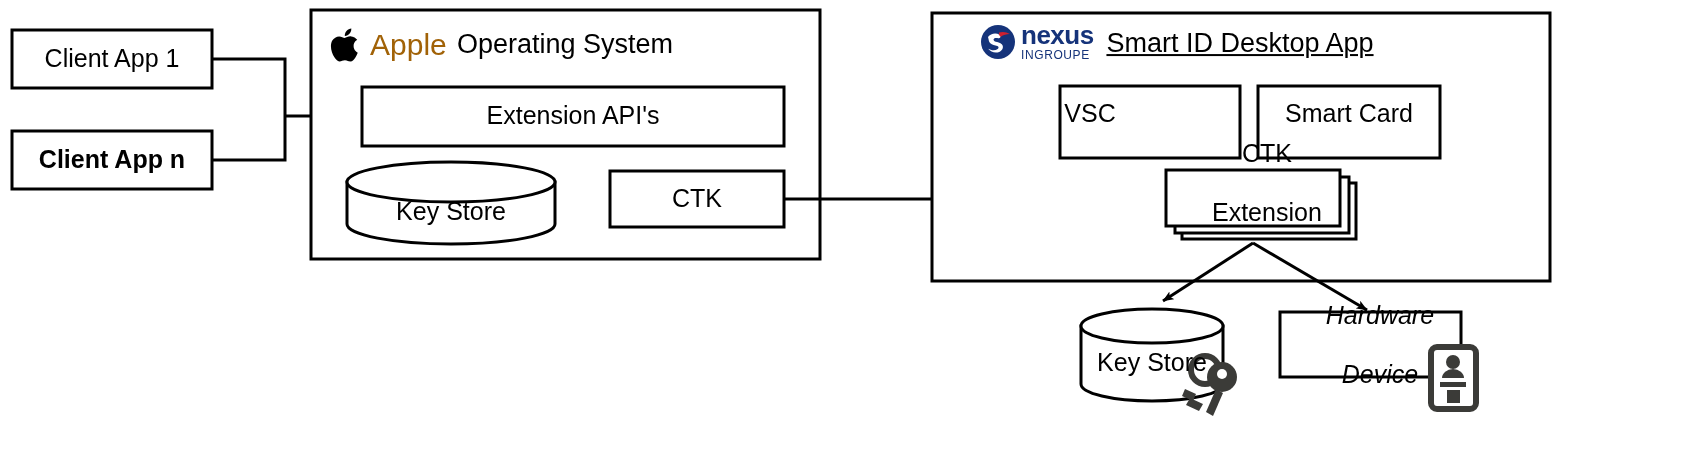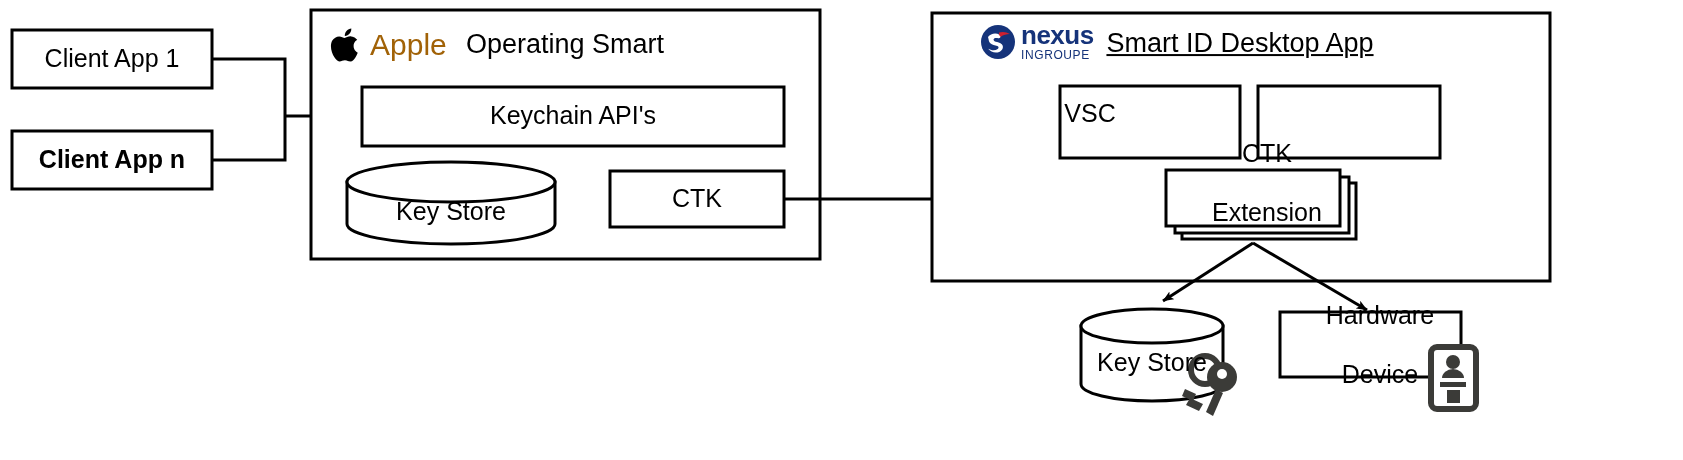--- a/index.html
+++ b/index.html
@@ -153,23 +153,23 @@
   <div class="logo-apple-wrap" style="left:330px; top:24px;">
     <svg width="34" height="42" viewBox="0 0 34 42">
       <path d="M23.6,22.1c0-4.2,3.4-6.2,3.6-6.3c-2-2.9-5-3.3-6.1-3.4c-2.6-0.3-5.1,1.5-6.4,1.5c-1.3,0-3.3-1.5-5.5-1.5
                c-2.8,0-5.4,1.6-6.9,4.2c-2.9,5.1-0.7,12.6,2.1,16.7c1.4,2,3.1,4.3,5.2,4.2c2.1-0.1,2.9-1.3,5.4-1.3c2.5,0,3.2,1.3,5.4,1.3
                c2.2,0,3.6-2,5-4.1c1.6-2.3,2.2-4.6,2.3-4.7C27.6,28.6,23.6,27,23.6,22.1z" fill="#000"></path>
       <path d="M19.6,9.6c1.1-1.4,1.9-3.3,1.7-5.2c-1.6,0.1-3.6,1.1-4.8,2.5c-1,1.2-2,3.2-1.7,5C16.6,12,18.4,11,19.6,9.6z" fill="#000"></path>
     </svg>
     <span class="apple-label">Apple</span>
   </div>
 
-  <div class="txt ctr" style="left:565px; top:45px; font-size:27px;">Operating Smart</div>
-
-  <div class="txt ctr" style="left:573px; top:116px;">Keychain API's</div>
+  <div class="txt ctr" style="left:565px; top:45px; font-size:27px;">Operating System</div>
+
+  <div class="txt ctr" style="left:573px; top:116px;">Extension API's</div>
 
   <div class="txt ctr" style="left:451px; top:212px;">Key Store</div>
 
   <div class="txt ctr" style="left:697px; top:199px;">CTK</div>
 
   <div class="nexus-wrap" style="left:980px; top:23px;">
     <svg width="36" height="36" viewBox="0 0 36 36">
       <circle cx="18" cy="18" r="17" fill="#15337a"></circle>
       <path d="M8,13c2.5-3.5,8-4.5,11.5-2.2c1.8,1.2,1.2,3.2-0.6,3.4c-1.6,0.2-3.4-0.6-4.7,0.4
                c-1.2,0.9-0.7,2.4,0.7,2.9c2.6,0.9,6.2,1,7.6,3.8c1.3,2.6-0.6,5.6-3.3,6.6c-4,1.5-8.6,0.1-11-3.2
@@ -179,26 +179,27 @@
     <span class="nexus-text">
       <span class="nexus-word">nexus</span>
       <span class="nexus-sub">INGROUPE</span>
     </span>
   </div>
 
   <div class="txt ctr" style="left:1240px; top:44px; font-size:27px;text-decoration:underline;">Smart ID Desktop App</div>
 
   <div class="txt ctr" style="left:1090px; top:114px;">VSC</div>
 
+  <div class="txt ctr" style="left:1349px; top:114px;">Smart Card</div>
 
   <div class="txt ctr" style="left:1253px; top:183px;">
     <span>CTK</span><br>
     <span>Extension</span>
   </div>
 
   <div class="txt ctr" style="left:1152px; top:363px;">Key Store</div>
 
-  <div class="txt ctr" style="left:1366px; top:345px;">
+  <div class="txt ctr" style="left:1366px; top:345px;font-style:italic;">
     <span>Hardware</span><br>
     <span>Device</span>
   </div>
 
 </div>
 
 </body></html>

